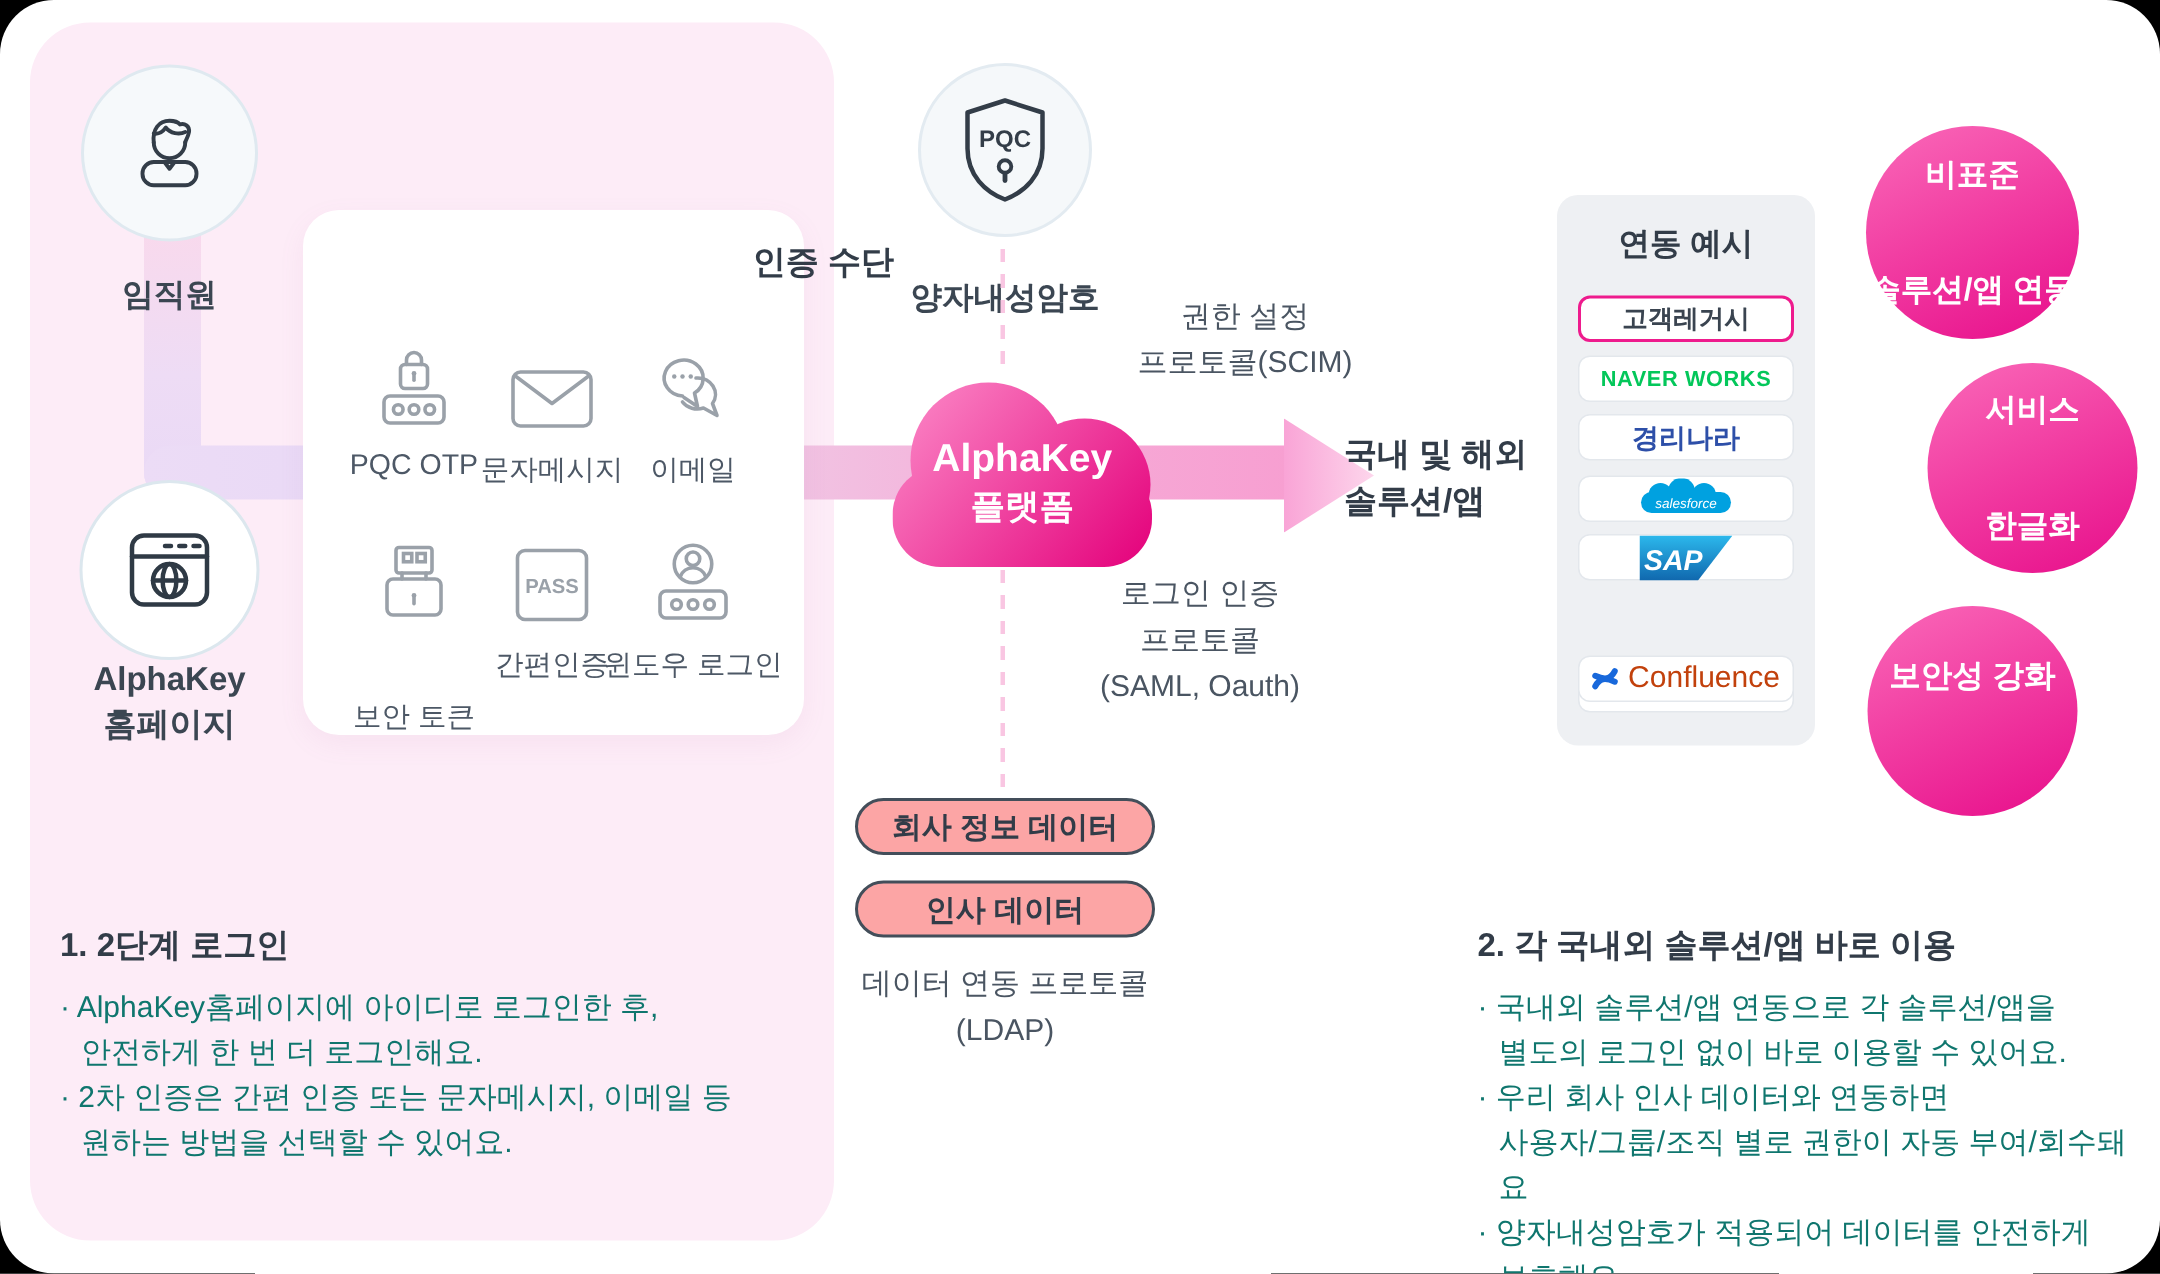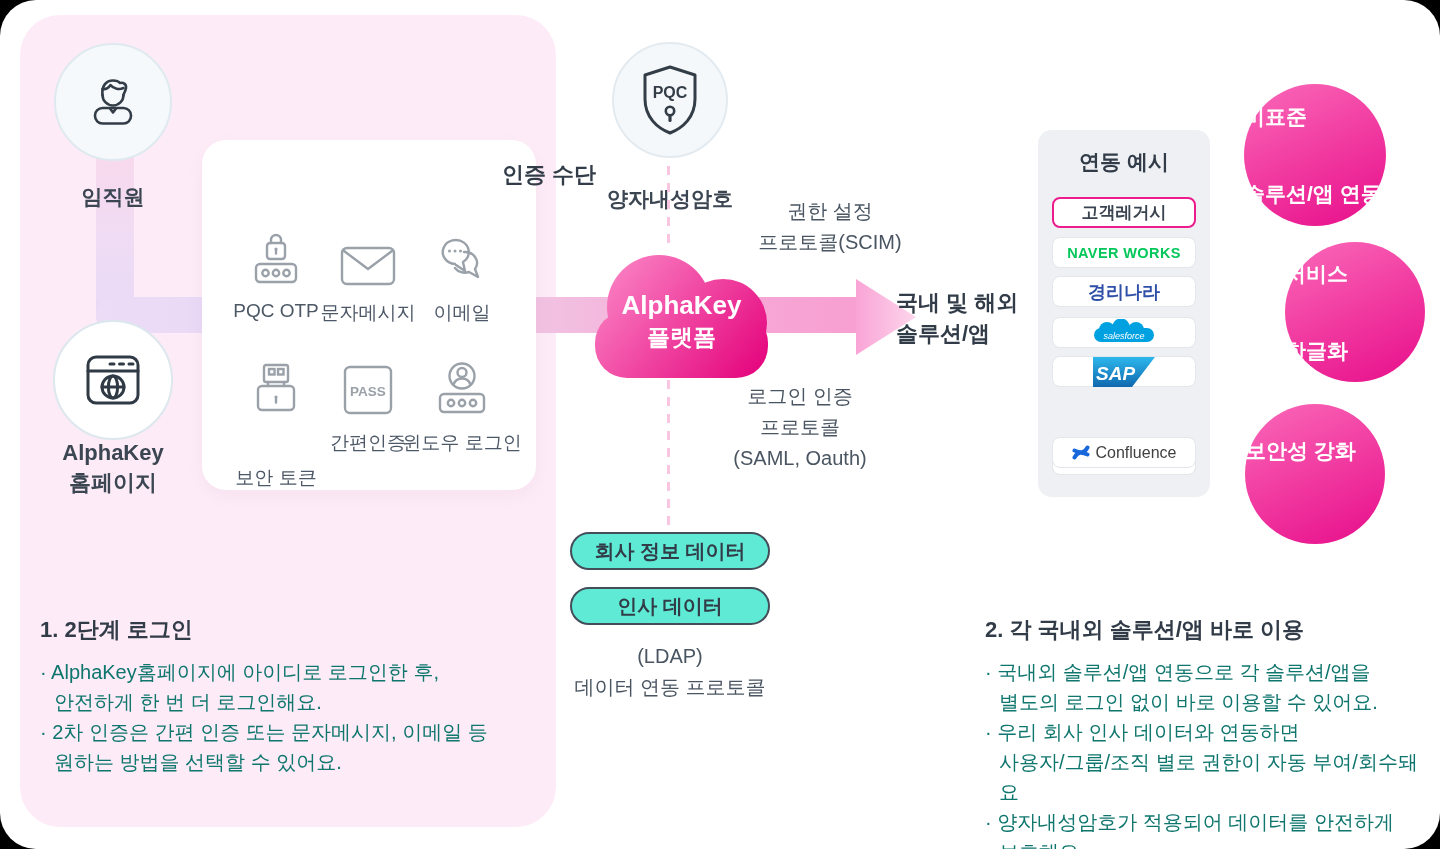--- a/index.html
+++ b/index.html
@@ -50,29 +50,29 @@
   .examples-panel{left:1038px;top:130px;width:172px;height:367px;background:#eef0f3;border-radius:14px;}
   .examples-title{left:1038px;top:148px;width:172px;text-align:center;font-size:21px;font-weight:700;color:#323c48;}
   .app-card{left:1052px;width:144px;height:31px;background:#ffffff;border:1px solid #e3e7ec;border-radius:8px;
             display:flex;align-items:center;justify-content:center;box-sizing:border-box;}
   .app-card.highlight{border:2px solid #ee1b8d;}
   .legacy-text{font-size:17px;font-weight:600;color:#3a4450;}
   .naver-text{font-size:14.5px;font-weight:800;color:#03c75a;letter-spacing:.4px;}
   .gyeongri-text{font-size:18px;font-weight:800;color:#2d4fa8;}
   .google-text{font-size:15.5px;font-weight:600;}
   .google-rest{color:#5f6368;font-weight:400;}
-  .confluence-text{font-size:16px;font-weight:500;color:#404040;margin-left:6px;}
-
-  
-  .benefit-circle{border-radius:50%;display:flex;flex-direction:column;align-items:flex-start;justify-content:center;
+  .confluence-text{font-size:20px;font-weight:500;color:#c2410c;margin-left:6px;}
+
+  
+  .benefit-circle{border-radius:50%;display:flex;flex-direction:column;align-items:center;justify-content:center;
                   background:linear-gradient(155deg,#fa6ab9 0%,#f23fa3 45%,#e70d8a 100%);
                   color:#fff;font-weight:700;font-size:21px;line-height:29px;text-align:center;gap:48px;}
 
   
-  .pill{left:570px;width:200px;height:38px;border:2px solid #434e5a;border-radius:20px;background:#5eead4;
+  .pill{left:570px;width:200px;height:38px;border:2px solid #434e5a;border-radius:20px;background:#fca5a5;
         display:flex;align-items:center;justify-content:center;font-size:20px;font-weight:700;color:#323c48;box-sizing:border-box;}
 
   
   .note-title{font-size:22px;font-weight:700;color:#323c48;margin-bottom:12px;}
   .note-line{font-size:20px;color:#0f766e;line-height:30px;}
   .note-line.cont{padding-left:14px;}
 </style>
 </head>
 <body>
 
@@ -296,22 +296,22 @@
     <div>한글화</div>
   </div>
   <div class="abs benefit-circle" style="left:1245px;top:404px;width:140px;height:140px;">
     <div>보안성 강화</div>
     <div></div>
   </div>
 
   <div class="abs pill" style="top:532px;">회사 정보 데이터</div>
   <div class="abs pill" style="top:587px;">인사 데이터</div>
   <div class="abs proto-label" style="left:545px;top:641px;width:250px;">
+    <div>데이터 연동 프로토콜</div>
     <div>(LDAP)</div>
-    <div>데이터 연동 프로토콜</div>
   </div>
 
   <div class="abs" style="left:40px;top:615px;width:486px;">
     <div class="note-title">1. 2단계 로그인</div>
     <div class="note-line">· AlphaKey홈페이지에 아이디로 로그인한 후,</div>
     <div class="note-line cont">안전하게 한 번 더 로그인해요.</div>
     <div class="note-line">· 2차 인증은 간편 인증 또는 문자메시지, 이메일 등</div>
     <div class="note-line cont">원하는 방법을 선택할 수 있어요.</div>
   </div>
 

